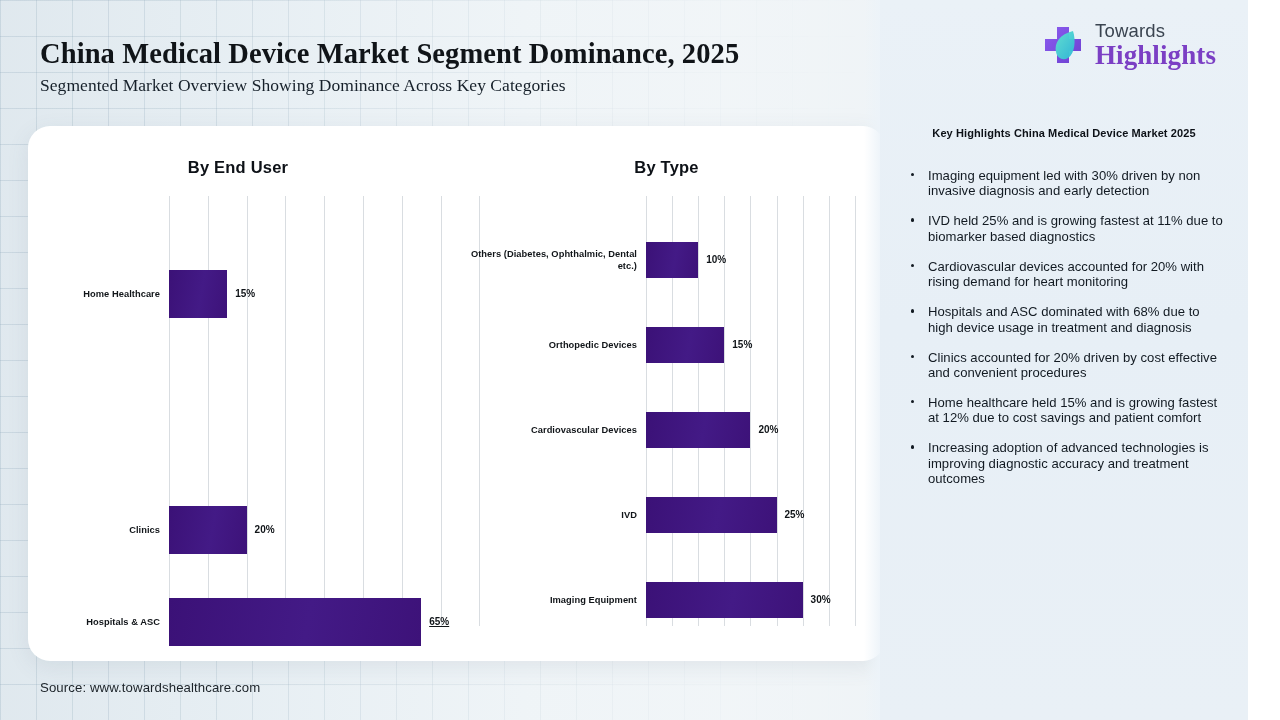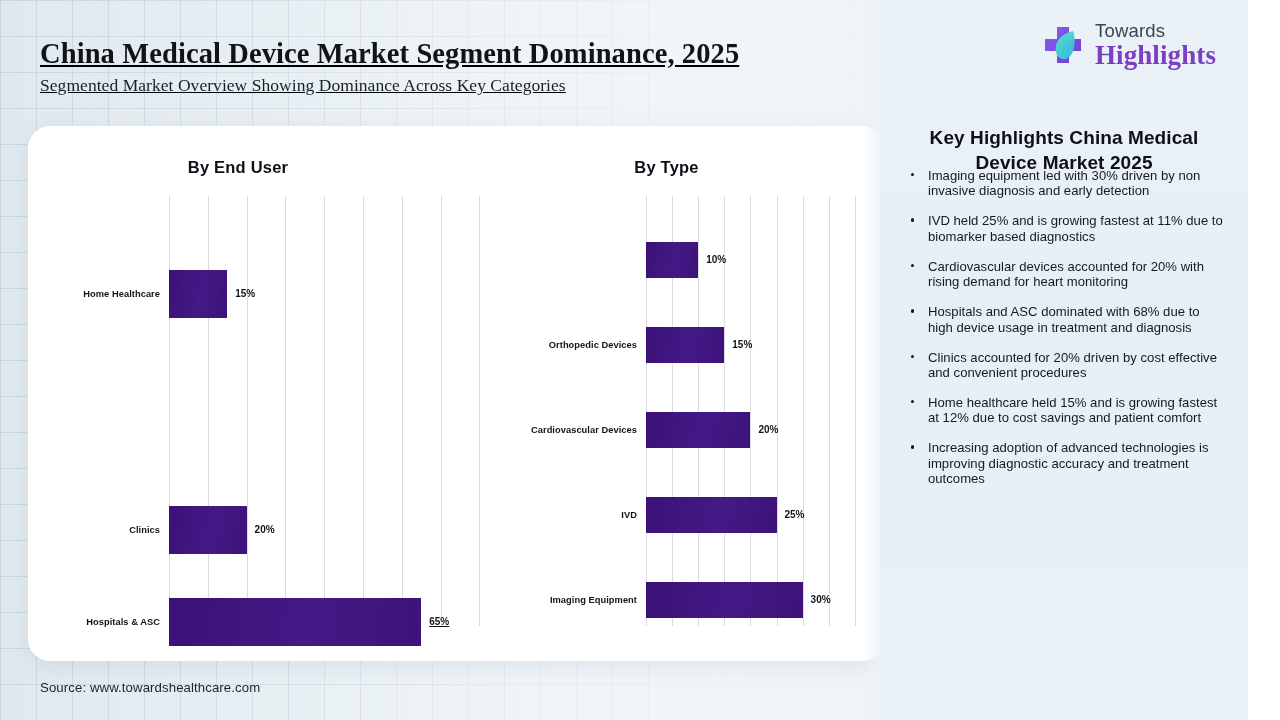--- a/index.html
+++ b/index.html
@@ -49,21 +49,20 @@
     background-size: 36px 36px;
     -webkit-mask-image: linear-gradient(90deg, rgba(0,0,0,1) 0%, rgba(0,0,0,0.85) 25%, rgba(0,0,0,0.40) 55%, rgba(0,0,0,0.10) 78%, rgba(0,0,0,0) 97%);
     mask-image: linear-gradient(90deg, rgba(0,0,0,1) 0%, rgba(0,0,0,0.85) 25%, rgba(0,0,0,0.40) 55%, rgba(0,0,0,0.10) 78%, rgba(0,0,0,0) 97%);
     pointer-events: none;
   }
 
   .title-block {
     position: absolute;
     left: 40px; top: 38px;
     width: 840px;
-    text-decoration: underline;
   }
   .page-title {
     font-family: "Liberation Serif", serif;
     font-size: 28.5px;
     font-weight: 700;
     color: #101418;
     letter-spacing: 0.1px;
     line-height: 1.15;
   }
   .page-subtitle {
@@ -210,21 +209,21 @@
     color: #7b3fc4;
     letter-spacing: 0.1px;
     margin-top: 1px;
   }
 
   .highlights-title {
     position: absolute;
     left: 24px; top: 126px;
     width: 320px;
     text-align: center;
-    font-size: 19px;
+    font-size: 11px;
     font-weight: 700;
     color: #0d1117;
     line-height: 1.3;
     letter-spacing: 0.1px;
   }
 
   .bullets {
     position: absolute;
     left: 26px; top: 168px;
     width: 320px;
@@ -299,20 +298,21 @@
                 <div class="gridline" style="left: 224.1px;"></div>
                 <div class="gridline" style="left: 250.2px;"></div>
                 <div class="gridline" style="left: 276.3px;"></div>
                 <div class="gridline" style="left: 302.4px;"></div>
                 <div class="gridline" style="left: 328.5px;"></div>
                 <div class="gridline" style="left: 354.6px;"></div>
                 <div class="gridline" style="left: 380.7px;"></div>
                 <div class="gridline" style="left: 406.8px;"></div>
               </div>
             <div class="rows" id="rows-right">
+                <div class="cat-label" style="left: 7px; width: 182px; top: 50px; height: 28px; display: flex; align-items: center; justify-content: flex-end;">Others (Diabetes, Ophthalmic, Dental etc.)</div>
                 <div class="bar" style="left: 198px; top: 46px; width: 52.2px; height: 36px;"></div>
                 <div class="bar-value" style="left: 258.2px; top: 58px;">10%</div>
                 <div class="cat-label" style="left: 7px; width: 182px; top: 135px; height: 28px; display: flex; align-items: center; justify-content: flex-end;">Orthopedic Devices</div>
                 <div class="bar" style="left: 198px; top: 131px; width: 78.3px; height: 36px;"></div>
                 <div class="bar-value" style="left: 284.3px; top: 143px;">15%</div>
                 <div class="cat-label" style="left: 7px; width: 182px; top: 220px; height: 28px; display: flex; align-items: center; justify-content: flex-end;">Cardiovascular Devices</div>
                 <div class="bar" style="left: 198px; top: 216px; width: 104.4px; height: 36px;"></div>
                 <div class="bar-value" style="left: 310.4px; top: 228px;">20%</div>
                 <div class="cat-label" style="left: 7px; width: 182px; top: 305px; height: 28px; display: flex; align-items: center; justify-content: flex-end;">IVD</div>
                 <div class="bar" style="left: 198px; top: 301px; width: 130.5px; height: 36px;"></div>

